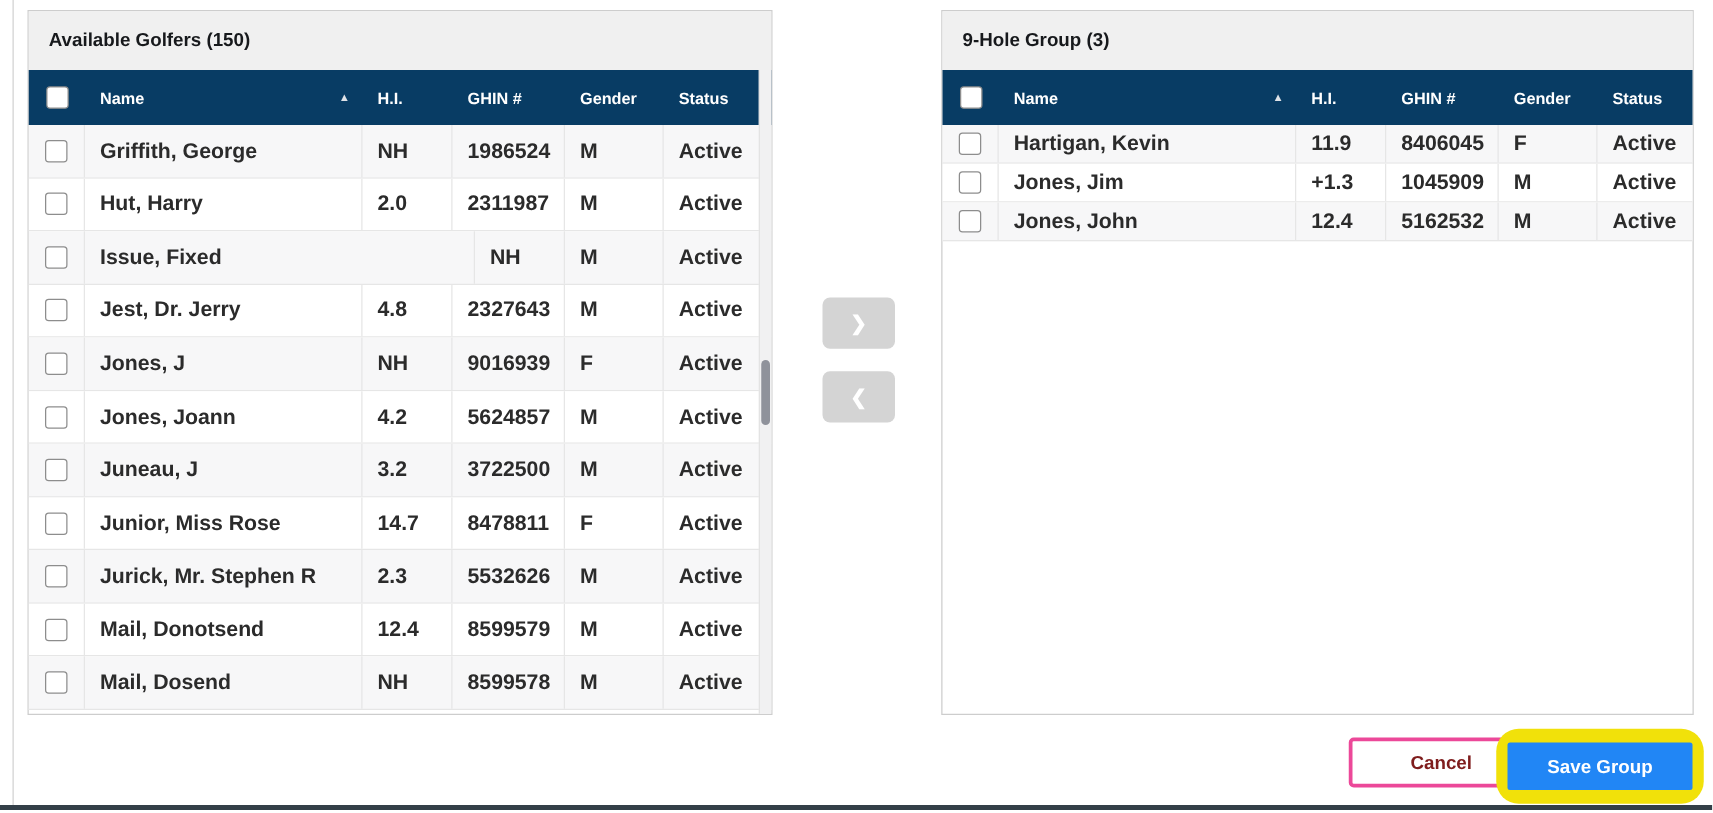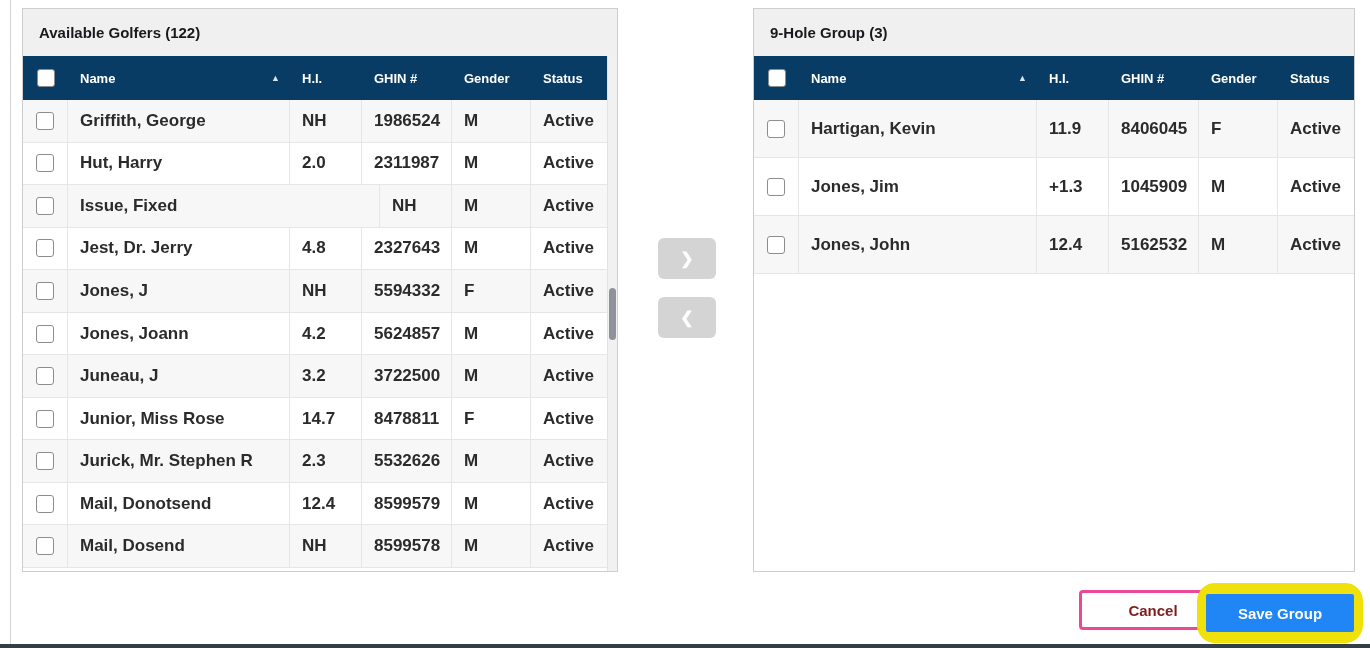--- a/index.html
+++ b/index.html
@@ -17,21 +17,21 @@
                  padding-left:16px; font-size:15px; font-weight:700; color:#17191c; }
 
   .thead { height:44px; background:#083c64; display:flex; align-items:center;
            color:#ffffff; font-weight:700; font-size:13px; }
   .thead .c { border-right:none; }
 
   .trow { display:flex; align-items:stretch; border-bottom:1px solid #e6e6e6;
           font-size:17px; font-weight:700; color:#2b2b2b; background:#fff; }
   .trow.odd { background:#f7f7f8; }
   #left-panel  .trow { height:42.55px; }
-  #right-panel .trow { height:58px; }
+  #right-panel .trow { height:31px; }
 
   .c { display:flex; align-items:center; padding-left:12px; border-right:1px solid #e6e6e6; }
   .thead .c, .trow .c { height:100%; }
   .c-check  { width:45px; justify-content:center; padding-left:0; }
   .c-name   { flex:1; position:relative; }
   .c-hi     { width:72px; }
   .c-ghin   { width:90px; }
   .c-gender { width:79px; }
   .c-status { width:76px; border-right:none; }
   #left-panel .c-status { width:86px; }
@@ -61,21 +61,21 @@
               background:#2186f5; border-radius:2px; color:#fff; }
 </style>
 </head>
 <body>
 
 <div id="app">
 
   <div class="modal-edge-left"></div>
 
   <div class="panel" id="left-panel">
-    <div class="panel-title">Available Golfers (122)</div>
+    <div class="panel-title">Available Golfers (150)</div>
     <div class="thead">
       <div class="c c-check">
         <div class="cb"></div>
       </div>
       <div class="c c-name">
         <span>Name</span>
         <span class="sort-arrow">▲</span>
       </div>
       <div class="c c-hi">H.I.</div>
       <div class="c c-ghin">GHIN #</div>
@@ -121,21 +121,21 @@
           <div class="c c-ghin">2327643</div>
           <div class="c c-gender">M</div>
           <div class="c c-status">Active</div>
         </div>
         <div class="trow odd">
           <div class="c c-check">
             <div class="cb"></div>
           </div>
           <div class="c c-name">Jones, J</div>
           <div class="c c-hi">NH</div>
-          <div class="c c-ghin">5594332</div>
+          <div class="c c-ghin">9016939</div>
           <div class="c c-gender">F</div>
           <div class="c c-status">Active</div>
         </div>
         <div class="trow">
           <div class="c c-check">
             <div class="cb"></div>
           </div>
           <div class="c c-name">Jones, Joann</div>
           <div class="c c-hi">4.2</div>
           <div class="c c-ghin">5624857</div>

